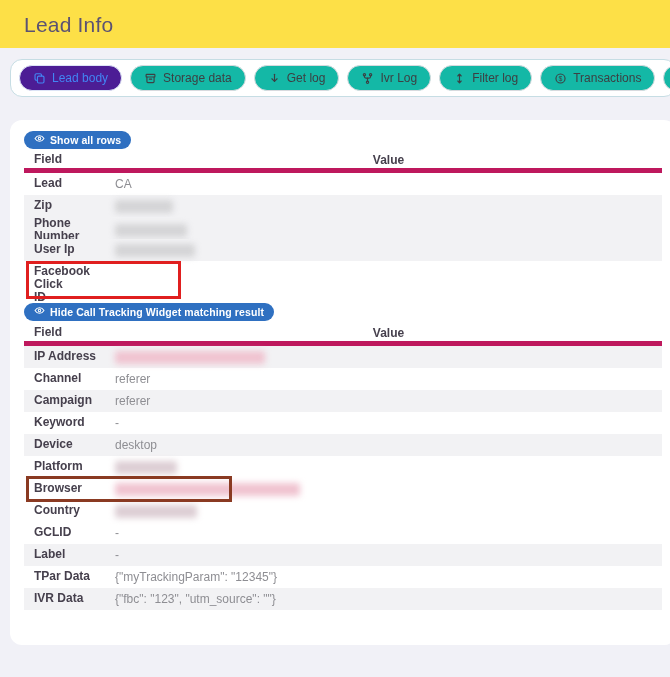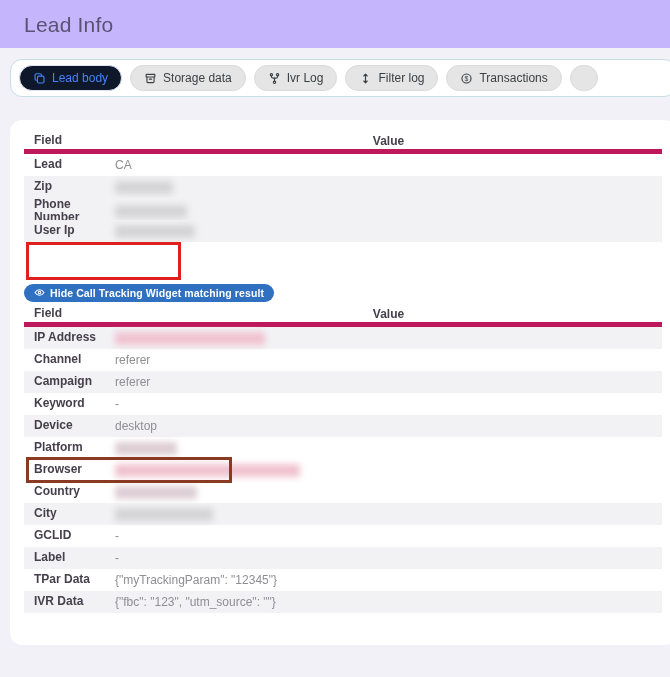--- a/index.html
+++ b/index.html
@@ -3,30 +3,30 @@
 <meta charset="utf-8">
 <style>
   :root{
     --accent:#4285f4; --btnblue:#2f70c1; --red:#e01f1f; --brown:#8a3a22;
     --title:#5b5273; --label:#46404d; --value:#8e8e93; --stripe:#f2f2f4;
     --pagebg:#f1f1f7;
   }
   *{box-sizing:border-box;margin:0;padding:0;}
   html,body{width:670px;height:677px;overflow:hidden;}
   body{font-family:"Liberation Sans",sans-serif;background:#fff;}
-  .topbar{height:48px;background:#c4b5fd;padding:13px 0 12px 24px;}
+  .topbar{height:48px;background:#fde047;padding:13px 0 12px 24px;}
   .title{font-size:21px;font-weight:500;color:var(--title);letter-spacing:.2px;}
   .content{background:var(--pagebg);height:629px;padding-top:11px;overflow:hidden;}
   
   .tabbar{display:flex;align-items:center;gap:8px;background:#fff;border:1px solid #c6dde4;
     border-radius:12px;padding:5px 8px;margin:0 -6px 0 10px;height:38px;}
   .pill{display:inline-flex;align-items:center;gap:6px;padding:5px 13px;border:1px solid #d8dade;
-    border-radius:15px;background:#e5e5e5;color:#3c4043;font-size:12px;font-family:inherit;
+    border-radius:15px;background:#14b8a6;color:#3c4043;font-size:12px;font-family:inherit;
     white-space:nowrap;cursor:pointer;height:26px;}
-  .pill.active{background:#0f172a;border-color:#dde4f6;color:var(--accent);font-weight:500;}
+  .pill.active{background:#4c1d95;border-color:#dde4f6;color:var(--accent);font-weight:500;}
   .picon{display:inline-flex;width:13px;height:13px;}
   .picon svg{width:13px;height:13px;stroke:currentColor;fill:none;stroke-width:1.4;
     stroke-linecap:round;stroke-linejoin:round;}
   
   .card{background:#fff;border-radius:12px;margin:23px -6px 0 10px;padding:10px 14px 16px;
     position:relative;min-height:525px;}
   .bluebtn{display:inline-flex;align-items:center;gap:5px;background:var(--btnblue);color:#fff;
     border:none;border-radius:10px;padding:0 10px;height:18px;font-size:10.5px;font-weight:700;
     font-family:inherit;cursor:pointer;letter-spacing:.1px;}
   .bluebtn svg{width:11px;height:11px;stroke:#fff;fill:none;stroke-width:1.5;
@@ -76,20 +76,29 @@
             <rect x="2.6" y="3" width="10.8" height="3.2" rx="0.8"></rect>
             <path d="M3.6 6.2v5.6a1.2 1.2 0 0 0 1.2 1.2h6.4a1.2 1.2 0 0 0 1.2-1.2V6.2"></path>
             <path d="M6.6 8.8h2.8"></path>
           </svg>
         </span>
         <span>Storage data</span>
       </button>
       <button class="pill">
         <span class="picon">
           <svg viewBox="0 0 16 16">
+            <path d="M8 2.8v8.7"></path>
+            <path d="M4.8 8.3L8 11.5l3.2-3.2"></path>
+          </svg>
+        </span>
+        <span>Get log</span>
+      </button>
+      <button class="pill">
+        <span class="picon">
+          <svg viewBox="0 0 16 16">
             <circle cx="4.2" cy="3.4" r="1.4"></circle>
             <circle cx="11.8" cy="3.4" r="1.4"></circle>
             <circle cx="8" cy="12.6" r="1.4"></circle>
             <path d="M4.2 4.8v.6a2.2 2.2 0 0 0 2.2 2.2h3.2a2.2 2.2 0 0 0 2.2-2.2v-.6"></path>
             <path d="M8 7.6v3.6"></path>
           </svg>
         </span>
         <span>Ivr Log</span>
       </button>
       <button class="pill">
@@ -108,20 +117,29 @@
             <circle cx="8" cy="8" r="5.6"></circle>
             <text x="8" y="11" text-anchor="middle" font-size="8.5" stroke="none" fill="currentColor" font-family="Liberation Sans,sans-serif">$</text>
           </svg>
         </span>
         <span>Transactions</span>
       </button>
       <button class="pill"></button>
     </div>
 
   <div class="card">
+    <button class="bluebtn">
+      <span class="beye">
+        <svg viewBox="0 0 16 16">
+            <path d="M1.5 8s2.4-4 6.5-4 6.5 4 6.5 4-2.4 4-6.5 4S1.5 8 1.5 8z"></path>
+            <circle cx="8" cy="8" r="1.8"></circle>
+          </svg>
+      </span>
+      <span>Show all rows</span>
+    </button>
 
     <div class="tbl">
         <div class="trow thead">
           <span class="tf">Field</span>
           <span class="tv">Value</span>
         </div>
         <div class="trow">
           <span class="tf">Lead</span>
           <span class="tv">CA</span>
         </div>
@@ -131,20 +149,21 @@
         </div>
         <div class="trow stripe">
           <span class="tf">Phone Number</span>
           <span class="tv"><span class="blur blur-gray" style="width: 72px;"></span></span>
         </div>
         <div class="trow stripe">
           <span class="tf">User Ip</span>
           <span class="tv"><span class="blur blur-gray" style="width: 80px;"></span></span>
         </div>
         <div class="trow tall">
+          <span class="tf"><span>Facebook Click</span><br><span>ID</span></span>
           <span class="hbox hbox-red" style="width: 155px;"></span>
         </div>
       </div>
 
     <button class="bluebtn btn2">
       <span class="beye">
         <svg viewBox="0 0 16 16">
             <path d="M1.5 8s2.4-4 6.5-4 6.5 4 6.5 4-2.4 4-6.5 4S1.5 8 1.5 8z"></path>
             <circle cx="8" cy="8" r="1.8"></circle>
           </svg>
@@ -183,24 +202,20 @@
         </div>
         <div class="trow">
           <span class="tf">Browser</span>
           <span class="tv"><span class="blur blur-pink" style="width: 185px;"></span></span>
           <span class="hbox hbox-brown" style="width: 206px;"></span>
         </div>
         <div class="trow">
           <span class="tf">Country</span>
           <span class="tv"><span class="blur blur-graypink" style="width: 82px;"></span></span>
         </div>
-        <div class="trow stripe">
-          <span class="tf">City</span>
-          <span class="tv"><span class="blur blur-gray" style="width: 98px;"></span></span>
-        </div>
         <div class="trow">
           <span class="tf">GCLID</span>
           <span class="tv">-</span>
         </div>
         <div class="trow stripe">
           <span class="tf">Label</span>
           <span class="tv">-</span>
         </div>
         <div class="trow">
           <span class="tf">TPar Data</span>

